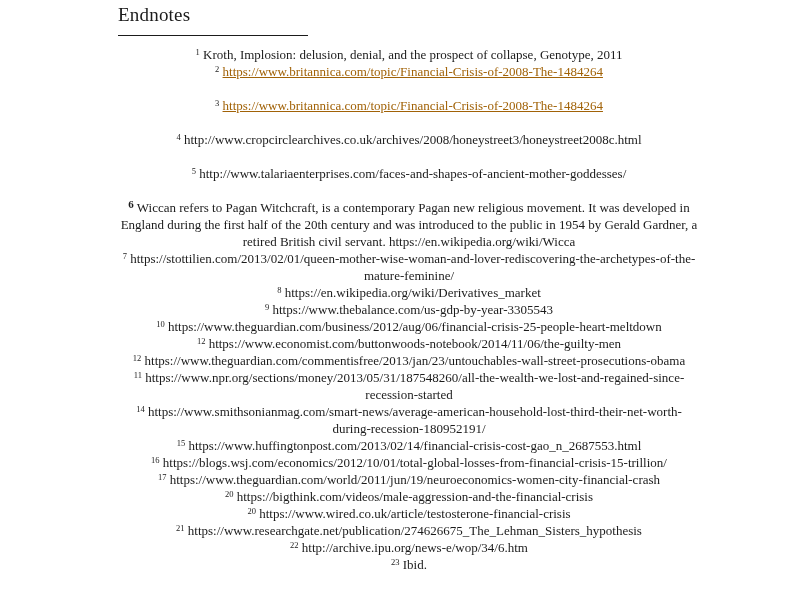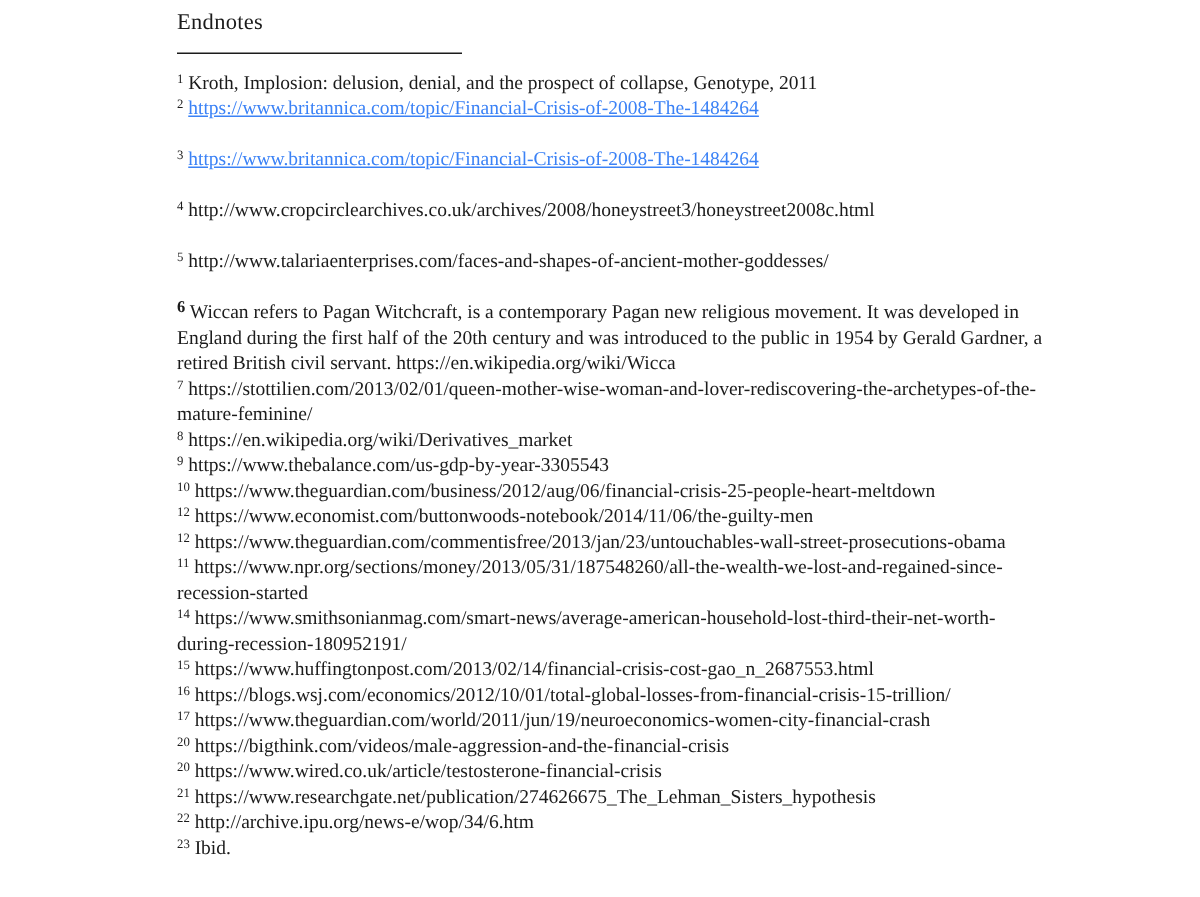--- a/index.html
+++ b/index.html
@@ -16,55 +16,56 @@
   .page {
     width: 800px;
     height: 598px;
     padding: 4px 0 0 118px;
   }
   .content {
     width: 582px;
   }
   h1.title {
     margin: 0;
-    font-size: 15px;
+    font-size: 19px;
     font-weight: normal;
     line-height: 22px;
     letter-spacing: 0.2px;
   }
   .rule {
     width: 190px;
     height: 0;
     border-top: 1px solid #1b1b1b;
     margin-top: 9px;
     margin-bottom: 10px;
   }
   .notes {
     font-size: 13px;
     line-height: 17px;
   }
   p.note {
     margin: 0;
     overflow-wrap: break-word;
+    text-align: center;
   }
   p.note.gap { margin-top: 17px; }
   sup.marker {
     font-size: 8.5px;
     line-height: 0;
     vertical-align: baseline;
     position: relative;
     top: -4.5px;
   }
   sup.marker.marker-lg {
     font-size: 11px;
     font-weight: bold;
     top: -4px;
   }
   a.note-link {
-    color: #3b82f6;
+    color: #a16207;
     cursor: pointer;
   }
 </style>
 </head>
 <body>
 
 <div class="page">
   <div class="content">
 
     <h1 class="title">Endnotes</h1>

